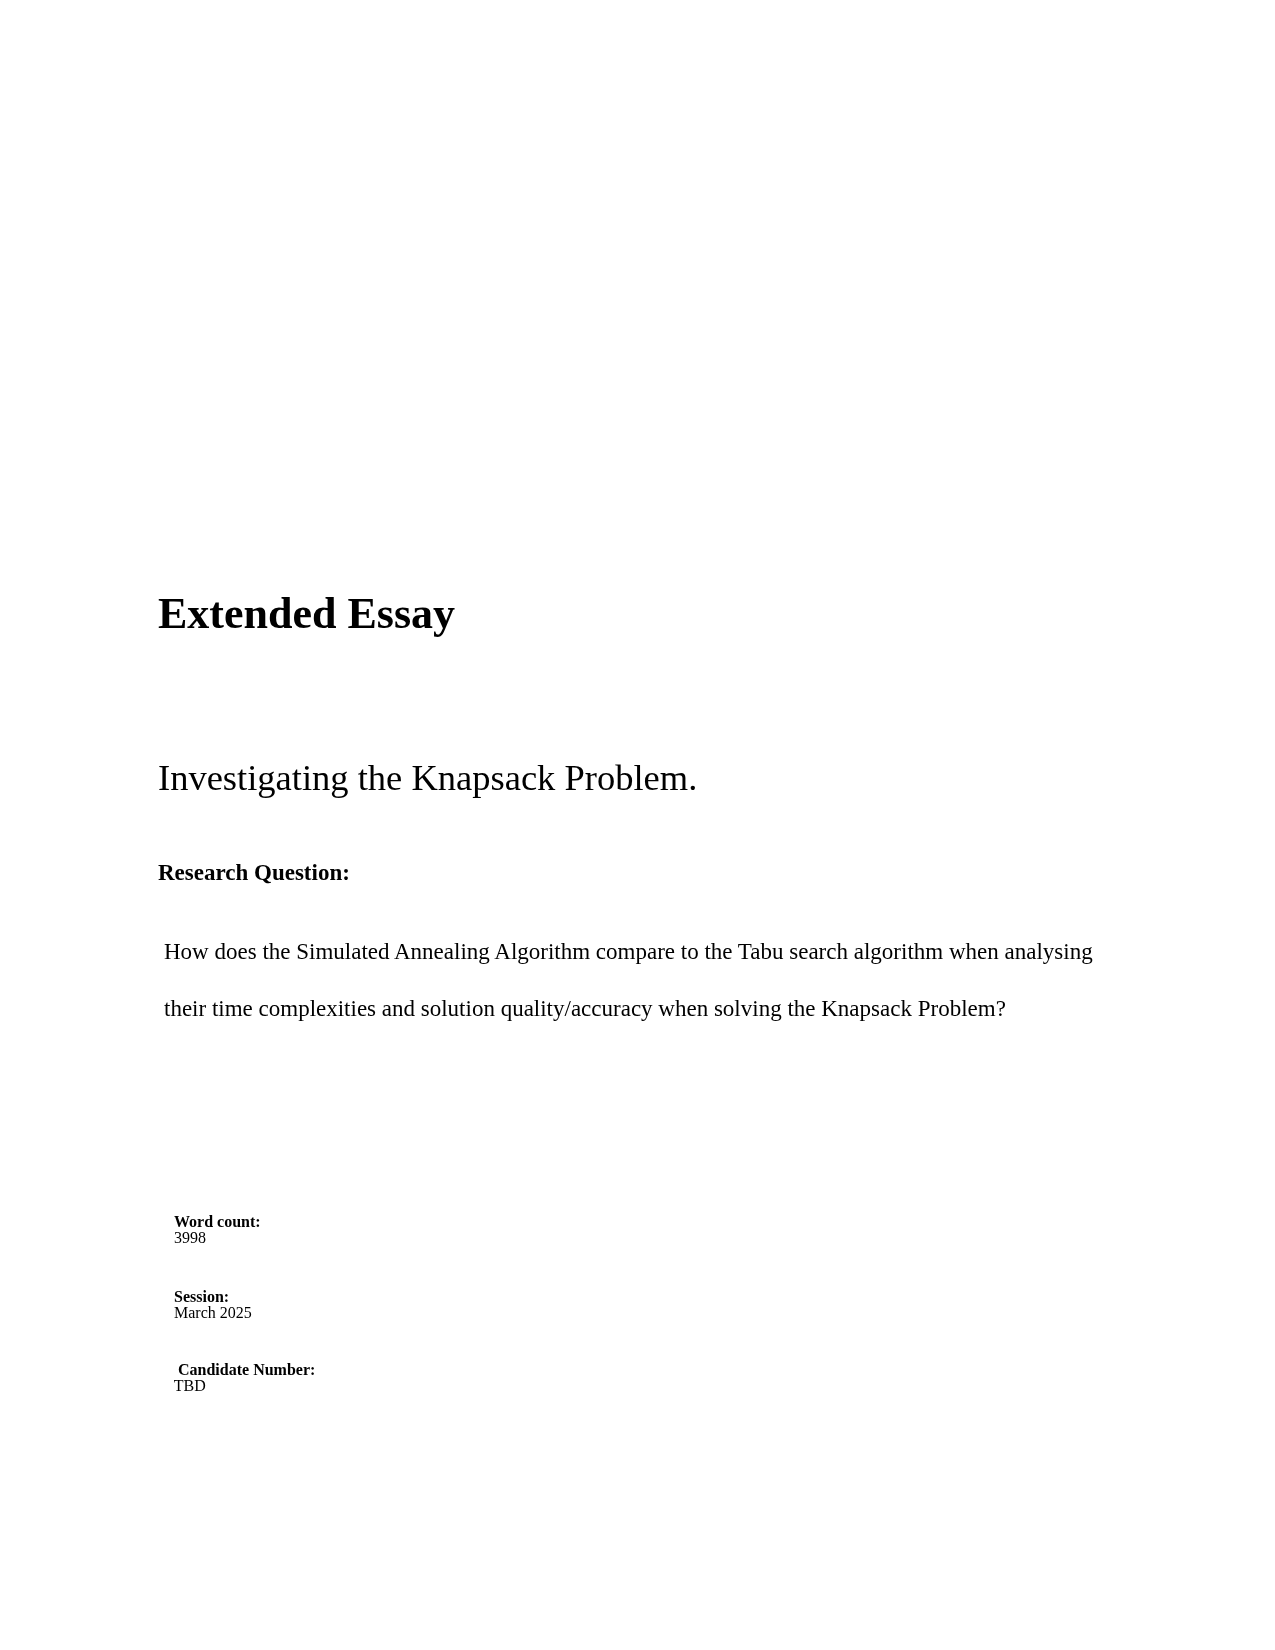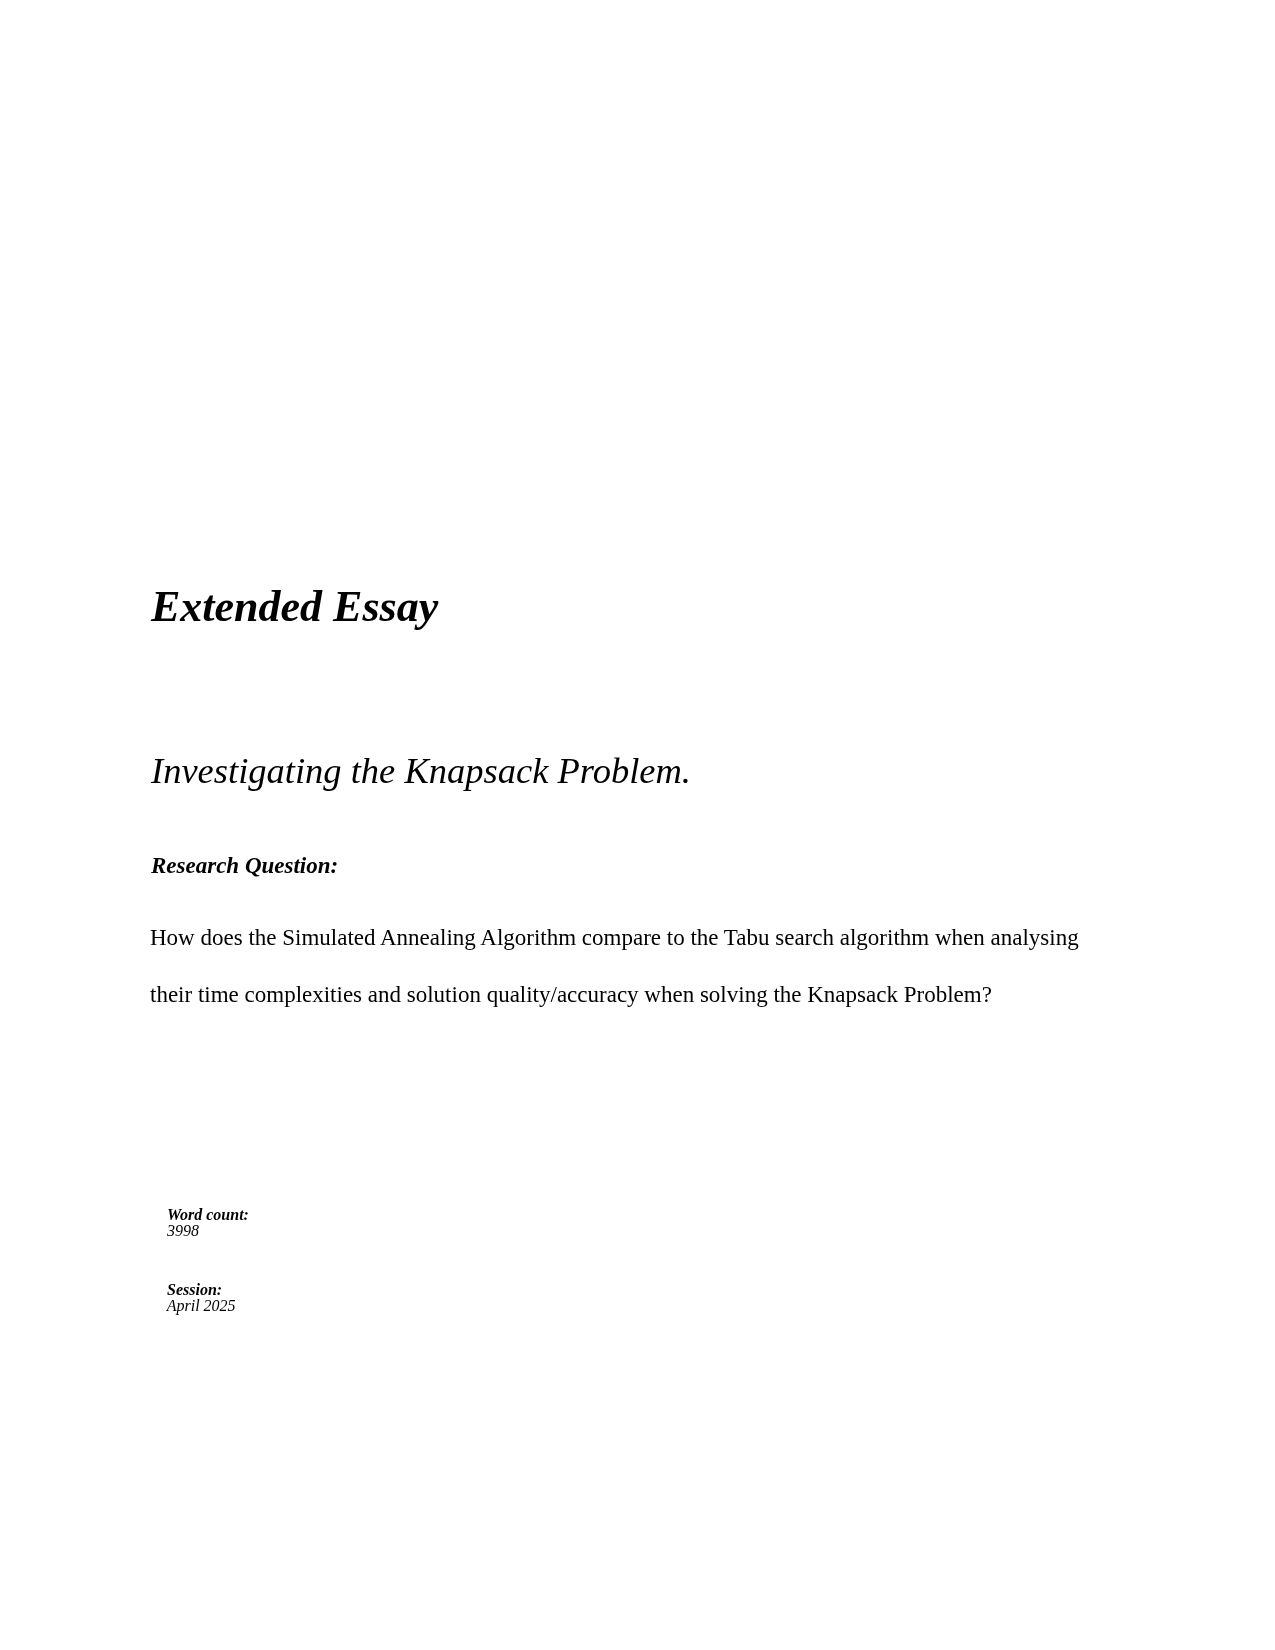--- a/index.html
+++ b/index.html
@@ -19,23 +19,22 @@
       position: absolute;
       left: 0; top: 0;
       width: 1275px;
       height: 1650px;
       background: #ffffff;
     }
     .line {
       position: absolute;
       left: 150px;
       white-space: pre;
-      margin: 1px;
+      margin: 8px;
       line-height: 1;
-      font-style: italic;
     }
     .title {
       font-weight: bold;
       font-size: 44px;
       top: 584px;
     }
     .subject {
       font-size: 36.5px;
       top: 648px;
     }
@@ -49,21 +48,21 @@
       font-size: 23px;
       top: 853px;
     }
     .rq-body {
       position: absolute;
       left: 150px;
       top: 909px;
       width: 930px;
       font-size: 23px;
       line-height: 57px;
-      margin: 0;
+      margin: 14px;
     }
     .meta {
       font-size: 16px;
     }
     .meta b { font-weight: bold; }
     .meta-wordcount { top: 1190px; }
     .meta-session { top: 1265px; }
     .meta-candidate { top: 1338px; left: 150px; }
   </style>
 </head>
@@ -80,17 +79,21 @@
 
   <p class="rq-body">How does the Simulated Annealing Algorithm compare to the Tabu search algorithm when analysing their time complexities and solution quality/accuracy when solving the Knapsack Problem?</p>
 
   <div class="line meta meta-wordcount">
     <b>Word count:</b>
     <span>3998</span>
   </div>
 
   <div class="line meta meta-session">
     <b>Session:</b>
-    <span>April 2025</span>
+    <span>March 2025</span>
   </div>
 
+  <div class="line meta meta-candidate">
+    <b> Candidate Number:</b>
+    <span>TBD</span>
+  </div>
 
 </div>
 
 </body></html>

